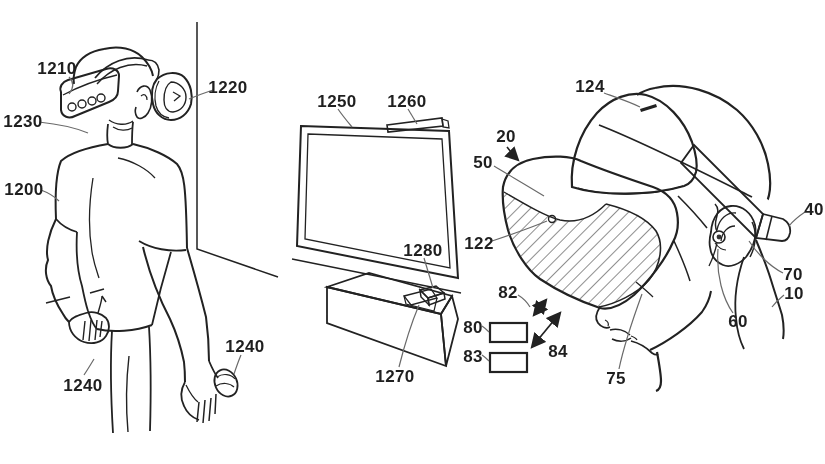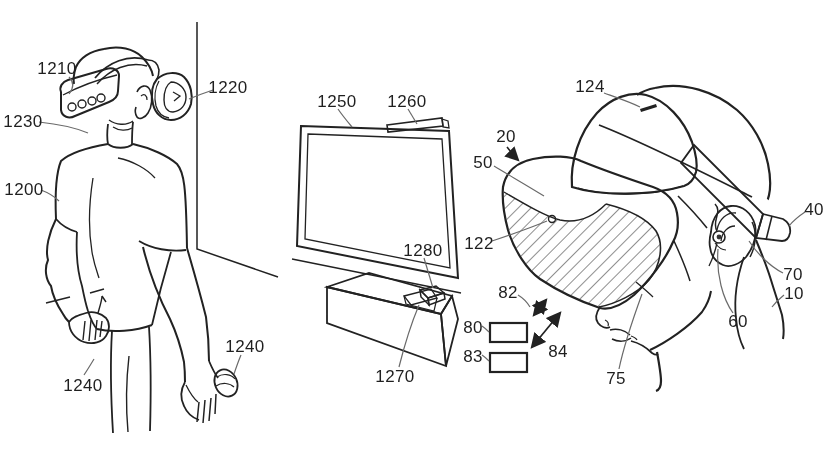--- a/index.html
+++ b/index.html
@@ -1,16 +1,16 @@
 <!DOCTYPE html>
 <html><head>
 <meta charset="utf-8">
 <style>
   html,body{margin:0;padding:0;background:#ffffff;}
-  .canvas{position:relative;width:825px;height:464px;background:#ffffff;overflow:hidden;}
+  .canvas{position:relative;width:825px;height:464px;background:#ffffff;overflow:hidden;font-weight:bold;}
   svg{display:block;}
   .ref-label{
     font-family:"Liberation Sans","DejaVu Sans",sans-serif;
     font-size:17px;
     letter-spacing:.4px;
     fill:#1f1f1f;
   }
   .ink{stroke:#222;fill:none;}
   .leader{stroke:#6a6a6a;stroke-width:1.2;fill:none;}
 </style>

